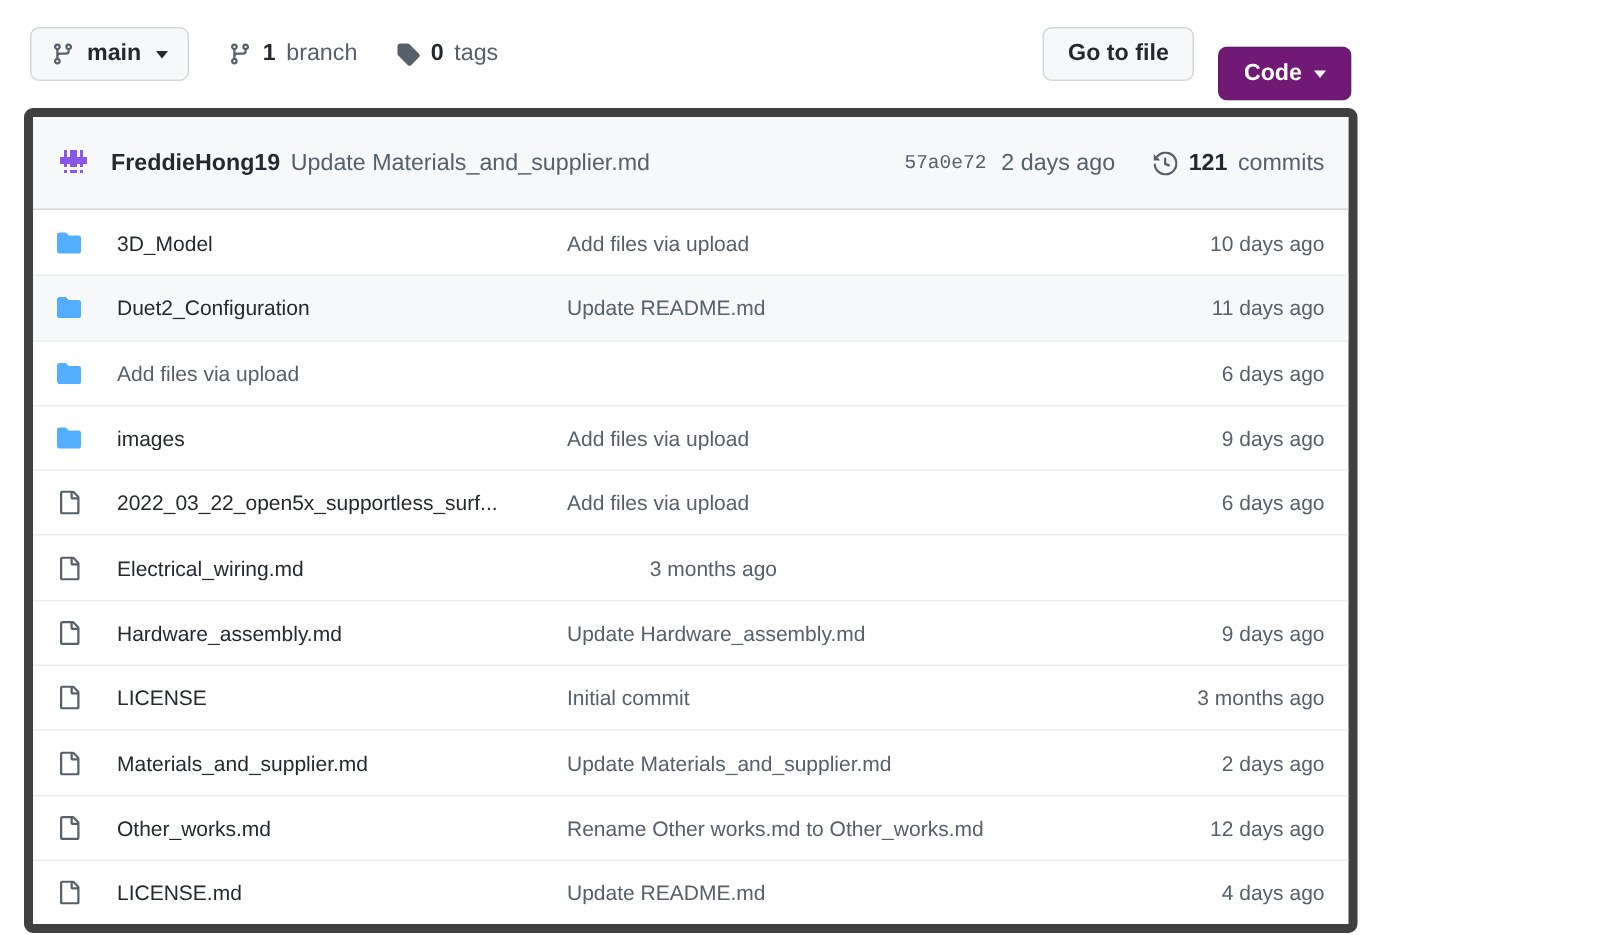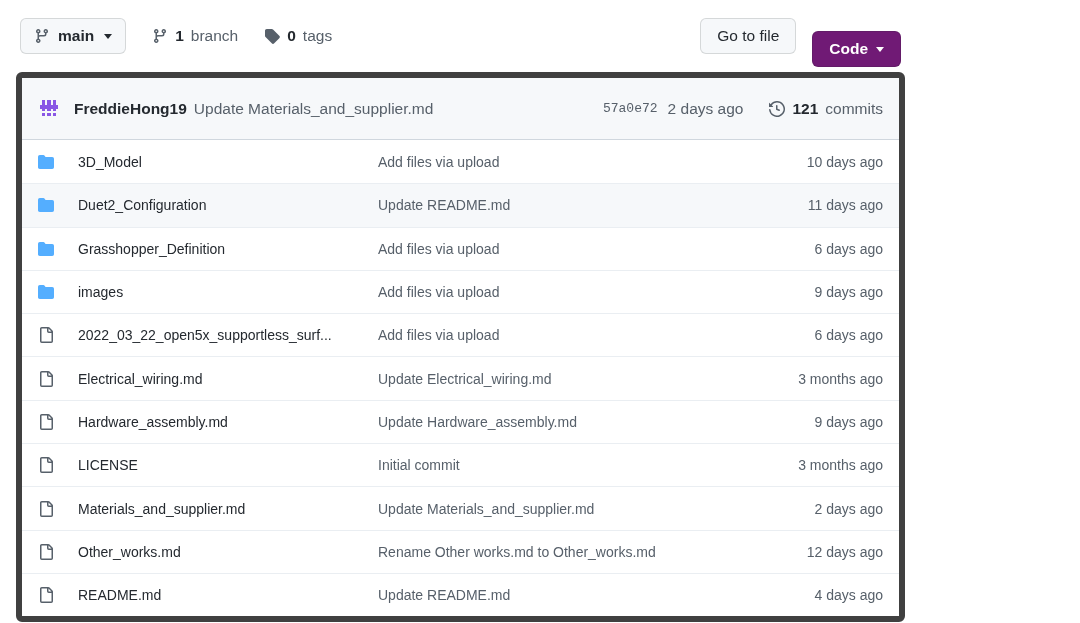--- a/index.html
+++ b/index.html
@@ -65,21 +65,21 @@
 
   .gotofile-btn {
     height: 36px;
     padding: 0 16px;
     display: inline-flex;
     align-items: center;
     background: #f6f8fa;
     border: 1px solid rgba(27,31,36,0.15);
     border-radius: 6px;
     font-size: 15.5px;
-    font-weight: normal;
+    font-weight: bold;
     color: #24292f;
     cursor: pointer;
   }
 
   .code-btn {
     height: 36px;
     padding: 0 16px;
     display: inline-flex;
     align-items: center;
     gap: 8px;
@@ -314,21 +314,20 @@
           <span class="name-cell">Duet2_Configuration</span>
           <span class="msg-cell">Update README.md</span>
           <span class="time-cell">11 days ago</span>
         </div>
         <div class="row">
           <span class="icon-cell">
             <svg width="16" height="16" viewBox="0 0 16 16" fill="#54aeff" aria-hidden="true">
               <path d="M1.75 1A1.75 1.75 0 000 2.75v10.5C0 14.216.784 15 1.75 15h12.5A1.75 1.75 0 0016 13.25v-8.5A1.75 1.75 0 0014.25 3h-6.5a.25.25 0 01-.2-.1l-.9-1.2C6.32 1.26 5.884 1 5.4 1H1.75z"></path>
             </svg>
           </span>
-          <span class="name-cell">Grasshopper_Definition</span>
           <span class="msg-cell">Add files via upload</span>
           <span class="time-cell">6 days ago</span>
         </div>
         <div class="row">
           <span class="icon-cell">
             <svg width="16" height="16" viewBox="0 0 16 16" fill="#54aeff" aria-hidden="true">
               <path d="M1.75 1A1.75 1.75 0 000 2.75v10.5C0 14.216.784 15 1.75 15h12.5A1.75 1.75 0 0016 13.25v-8.5A1.75 1.75 0 0014.25 3h-6.5a.25.25 0 01-.2-.1l-.9-1.2C6.32 1.26 5.884 1 5.4 1H1.75z"></path>
             </svg>
           </span>
           <span class="name-cell">images</span>
@@ -345,21 +344,20 @@
           <span class="msg-cell">Add files via upload</span>
           <span class="time-cell">6 days ago</span>
         </div>
         <div class="row">
           <span class="icon-cell">
             <svg width="16" height="16" viewBox="0 0 16 16" fill="#57606a" aria-hidden="true">
               <path d="M3.75 1.5a.25.25 0 00-.25.25v12.5c0 .138.112.25.25.25h9.5a.25.25 0 00.25-.25V6h-2.75A1.75 1.75 0 019 4.25V1.5H3.75zm6.75.062V4.25c0 .138.112.25.25.25h2.688a.252.252 0 00-.011-.013l-2.914-2.914a.272.272 0 00-.013-.011zM2 1.75C2 .784 2.784 0 3.75 0h6.586c.464 0 .909.184 1.237.513l2.914 2.914c.329.328.513.773.513 1.237v9.586A1.75 1.75 0 0113.25 16h-9.5A1.75 1.75 0 012 14.25V1.75z"></path>
             </svg>
           </span>
           <span class="name-cell">Electrical_wiring.md</span>
-          <span class="msg-cell">Update Electrical_wiring.md</span>
           <span class="time-cell">3 months ago</span>
         </div>
         <div class="row">
           <span class="icon-cell">
             <svg width="16" height="16" viewBox="0 0 16 16" fill="#57606a" aria-hidden="true">
               <path d="M3.75 1.5a.25.25 0 00-.25.25v12.5c0 .138.112.25.25.25h9.5a.25.25 0 00.25-.25V6h-2.75A1.75 1.75 0 019 4.25V1.5H3.75zm6.75.062V4.25c0 .138.112.25.25.25h2.688a.252.252 0 00-.011-.013l-2.914-2.914a.272.272 0 00-.013-.011zM2 1.75C2 .784 2.784 0 3.75 0h6.586c.464 0 .909.184 1.237.513l2.914 2.914c.329.328.513.773.513 1.237v9.586A1.75 1.75 0 0113.25 16h-9.5A1.75 1.75 0 012 14.25V1.75z"></path>
             </svg>
           </span>
           <span class="name-cell">Hardware_assembly.md</span>
           <span class="msg-cell">Update Hardware_assembly.md</span>
@@ -394,20 +392,20 @@
           <span class="name-cell">Other_works.md</span>
           <span class="msg-cell">Rename Other works.md to Other_works.md</span>
           <span class="time-cell">12 days ago</span>
         </div>
         <div class="row">
           <span class="icon-cell">
             <svg width="16" height="16" viewBox="0 0 16 16" fill="#57606a" aria-hidden="true">
               <path d="M3.75 1.5a.25.25 0 00-.25.25v12.5c0 .138.112.25.25.25h9.5a.25.25 0 00.25-.25V6h-2.75A1.75 1.75 0 019 4.25V1.5H3.75zm6.75.062V4.25c0 .138.112.25.25.25h2.688a.252.252 0 00-.011-.013l-2.914-2.914a.272.272 0 00-.013-.011zM2 1.75C2 .784 2.784 0 3.75 0h6.586c.464 0 .909.184 1.237.513l2.914 2.914c.329.328.513.773.513 1.237v9.586A1.75 1.75 0 0113.25 16h-9.5A1.75 1.75 0 012 14.25V1.75z"></path>
             </svg>
           </span>
-          <span class="name-cell">README.md</span>
+          <span class="name-cell">LICENSE.md</span>
           <span class="msg-cell">Update README.md</span>
           <span class="time-cell">4 days ago</span>
         </div>
       </div>
 
   </div>
 </div>
 
 </body></html>

